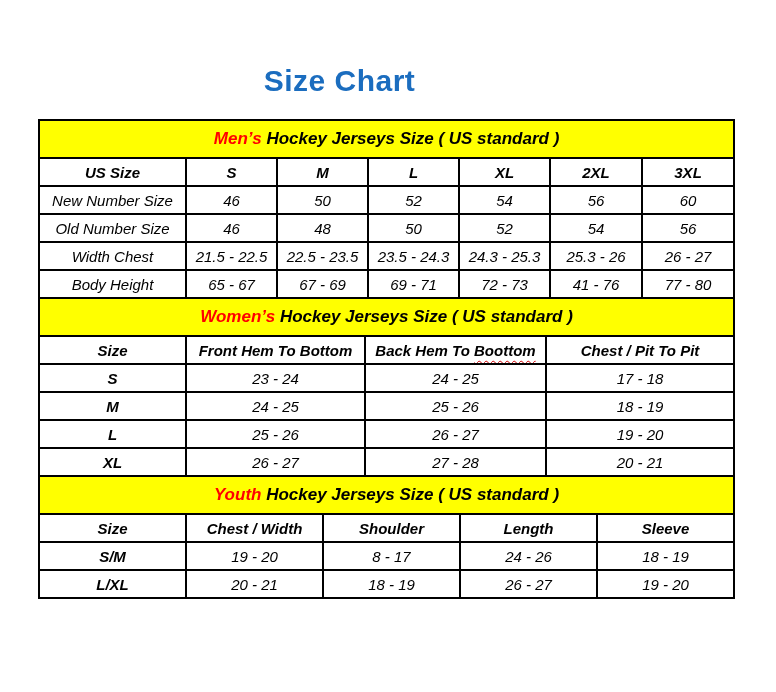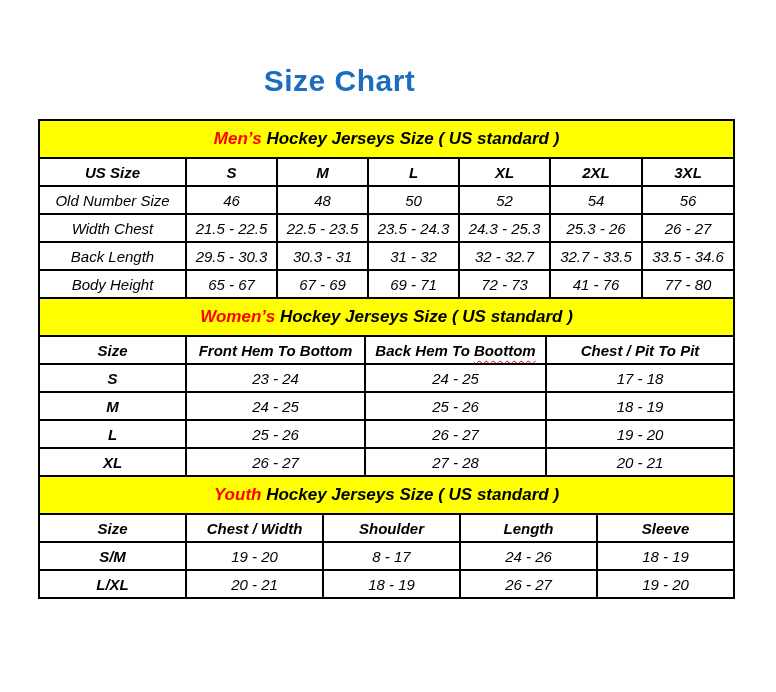--- a/index.html
+++ b/index.html
@@ -81,45 +81,45 @@
         <th class="col">S</th>
         <th class="col">M</th>
         <th class="col">L</th>
         <th class="col">XL</th>
         <th class="col">2XL</th>
         <th class="col">3XL</th>
       </tr>
     </thead>
     <tbody>
       <tr>
+        <td class="label">New Number Size</td>
+        <td class="val">46</td>
+        <td class="val">50</td>
+        <td class="val">52</td>
+        <td class="val">54</td>
+        <td class="val">56</td>
+        <td class="val">60</td>
+      </tr>
+      <tr>
         <td class="label">Old Number Size</td>
         <td class="val">46</td>
         <td class="val">48</td>
         <td class="val">50</td>
         <td class="val">52</td>
         <td class="val">54</td>
         <td class="val">56</td>
       </tr>
       <tr>
         <td class="label">Width Chest</td>
         <td class="val">21.5 - 22.5</td>
         <td class="val">22.5 - 23.5</td>
         <td class="val">23.5 - 24.3</td>
         <td class="val">24.3 - 25.3</td>
         <td class="val">25.3 - 26</td>
         <td class="val">26 - 27</td>
-      </tr>
-      <tr>
-        <td class="label">Back Length</td>
-        <td class="val">29.5 - 30.3</td>
-        <td class="val">30.3 - 31</td>
-        <td class="val">31 - 32</td>
-        <td class="val">32 - 32.7</td>
-        <td class="val">32.7 - 33.5</td>
-        <td class="val">33.5 - 34.6</td>
       </tr>
       <tr>
         <td class="label">Body Height</td>
         <td class="val">65 - 67</td>
         <td class="val">67 - 69</td>
         <td class="val">69 - 71</td>
         <td class="val">72 - 73</td>
         <td class="val">41 - 76</td>
         <td class="val">77 - 80</td>
       </tr>

